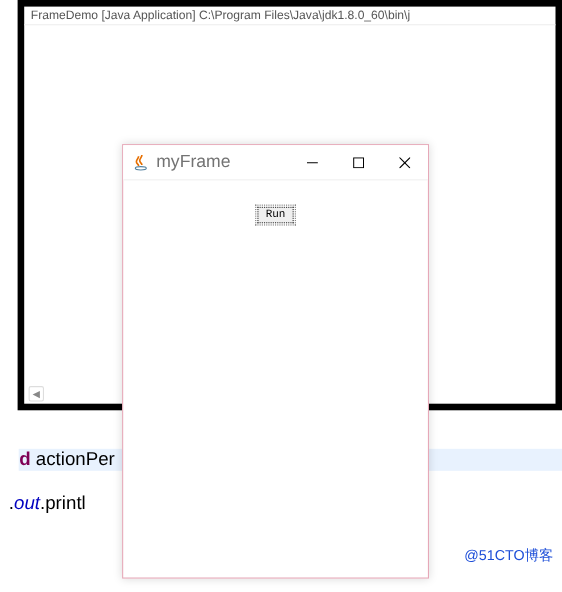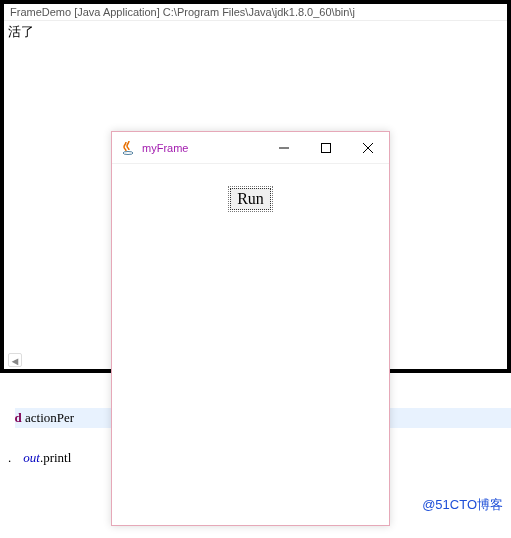--- a/index.html
+++ b/index.html
@@ -8,24 +8,24 @@
       font-size: 12px;
       width: 511px;
       height: 538px;
       position: relative;
       overflow: hidden;
       background: #fff;
     }
     .console-area {
       position: absolute;
       top: 0;
-      left: 0;
+      left: 16px;
       right: 0;
       height: 373px;
-      border: 4px solid #000000;
+      border: 6px solid #000000;
       background: #fff;
     }
     .console-header {
       padding: 2px 6px;
       font-size: 11px;
       color: #555;
       border-bottom: 1px solid #eee;
       white-space: nowrap;
       overflow: hidden;
     }
@@ -46,31 +46,31 @@
       line-height: 14px;
       border: 1px solid #ddd;
       border-radius: 2px;
     }
     .code-area {
       position: absolute;
       top: 388px;
       left: 0;
       right: 0;
       bottom: 0;
-      font-family: Liberation Serif, serif;
-      font-size: 13px;
+      font-family: Liberation Sans, sans-serif;
+      font-size: 17px;
       line-height: 20px;
       padding-left: 8px;
       white-space: pre;
       overflow: hidden;
     }
     .kw-red { color: #7f0055; font-weight: bold; }
     .kw-plain { color: #000; }
     .kw-teal { color: #3f7f5f; }
-    .kw-blue { color: #0000c0; font-style: italic; margin-left: 12px; }
+    .kw-blue { color: #0000c0; font-style: italic; }
     .gutter-marker {
       display: inline-block;
       width: 10px;
       height: 10px;
       border: 1px solid #6aa0d8;
       border-radius: 50%;
       background: #fff;
       margin-left: -15px;
       margin-right: 4px;
       vertical-align: middle;
@@ -97,61 +97,60 @@
       background: #fff;
       border-bottom: 1px solid #f0f0f0;
     }
     .titlebar-icon {
       width: 16px;
       height: 16px;
       margin: 0 6px 0 8px;
     }
     .titlebar-title {
       flex: 0 0 auto;
-      font-size: 11px;
-      color: #a21caf;
+      font-size: 16px;
+      color: #737373;
       margin-right: auto;
     }
     .titlebar-btn {
       width: 42px;
       height: 32px;
       display: flex;
       align-items: center;
       justify-content: center;
       color: #000;
     }
     .titlebar-btn svg { width: 10px; height: 10px; }
     .java-content {
       display: flex;
       justify-content: center;
       padding-top: 24px;
     }
     .run-button {
-      font-family: Liberation Serif, serif;
-      font-size: 16px;
+      font-family: Liberation Mono, monospace;
+      font-size: 10px;
       padding: 1px 6px;
       background: #efefef;
       border: 1px dotted #333;
       outline: 1px dotted #777;
       outline-offset: 1px;
     }
     .watermark {
       position: absolute;
       bottom: 24px;
       right: 8px;
       color: #1d4ed8;
       font-size: 13px;
     }
   </style>
 </head>
 <body>
 
 <div class="console-area">
   <div class="console-header">FrameDemo [Java Application] C:\Program Files\Java\jdk1.8.0_60\bin\j</div>
-  <div class="console-body">活了</div>
   <div class="scroll-left">◄</div>
 </div>
 
 <div class="code-area">
   <div class="code-highlight"><span class="kw-red">d</span><span class="kw-plain"> actionPer</span></div>
   <div><span class="kw-plain">.</span><span class="kw-blue">out</span><span class="kw-plain">.printl</span></div>
   
   
   
   

